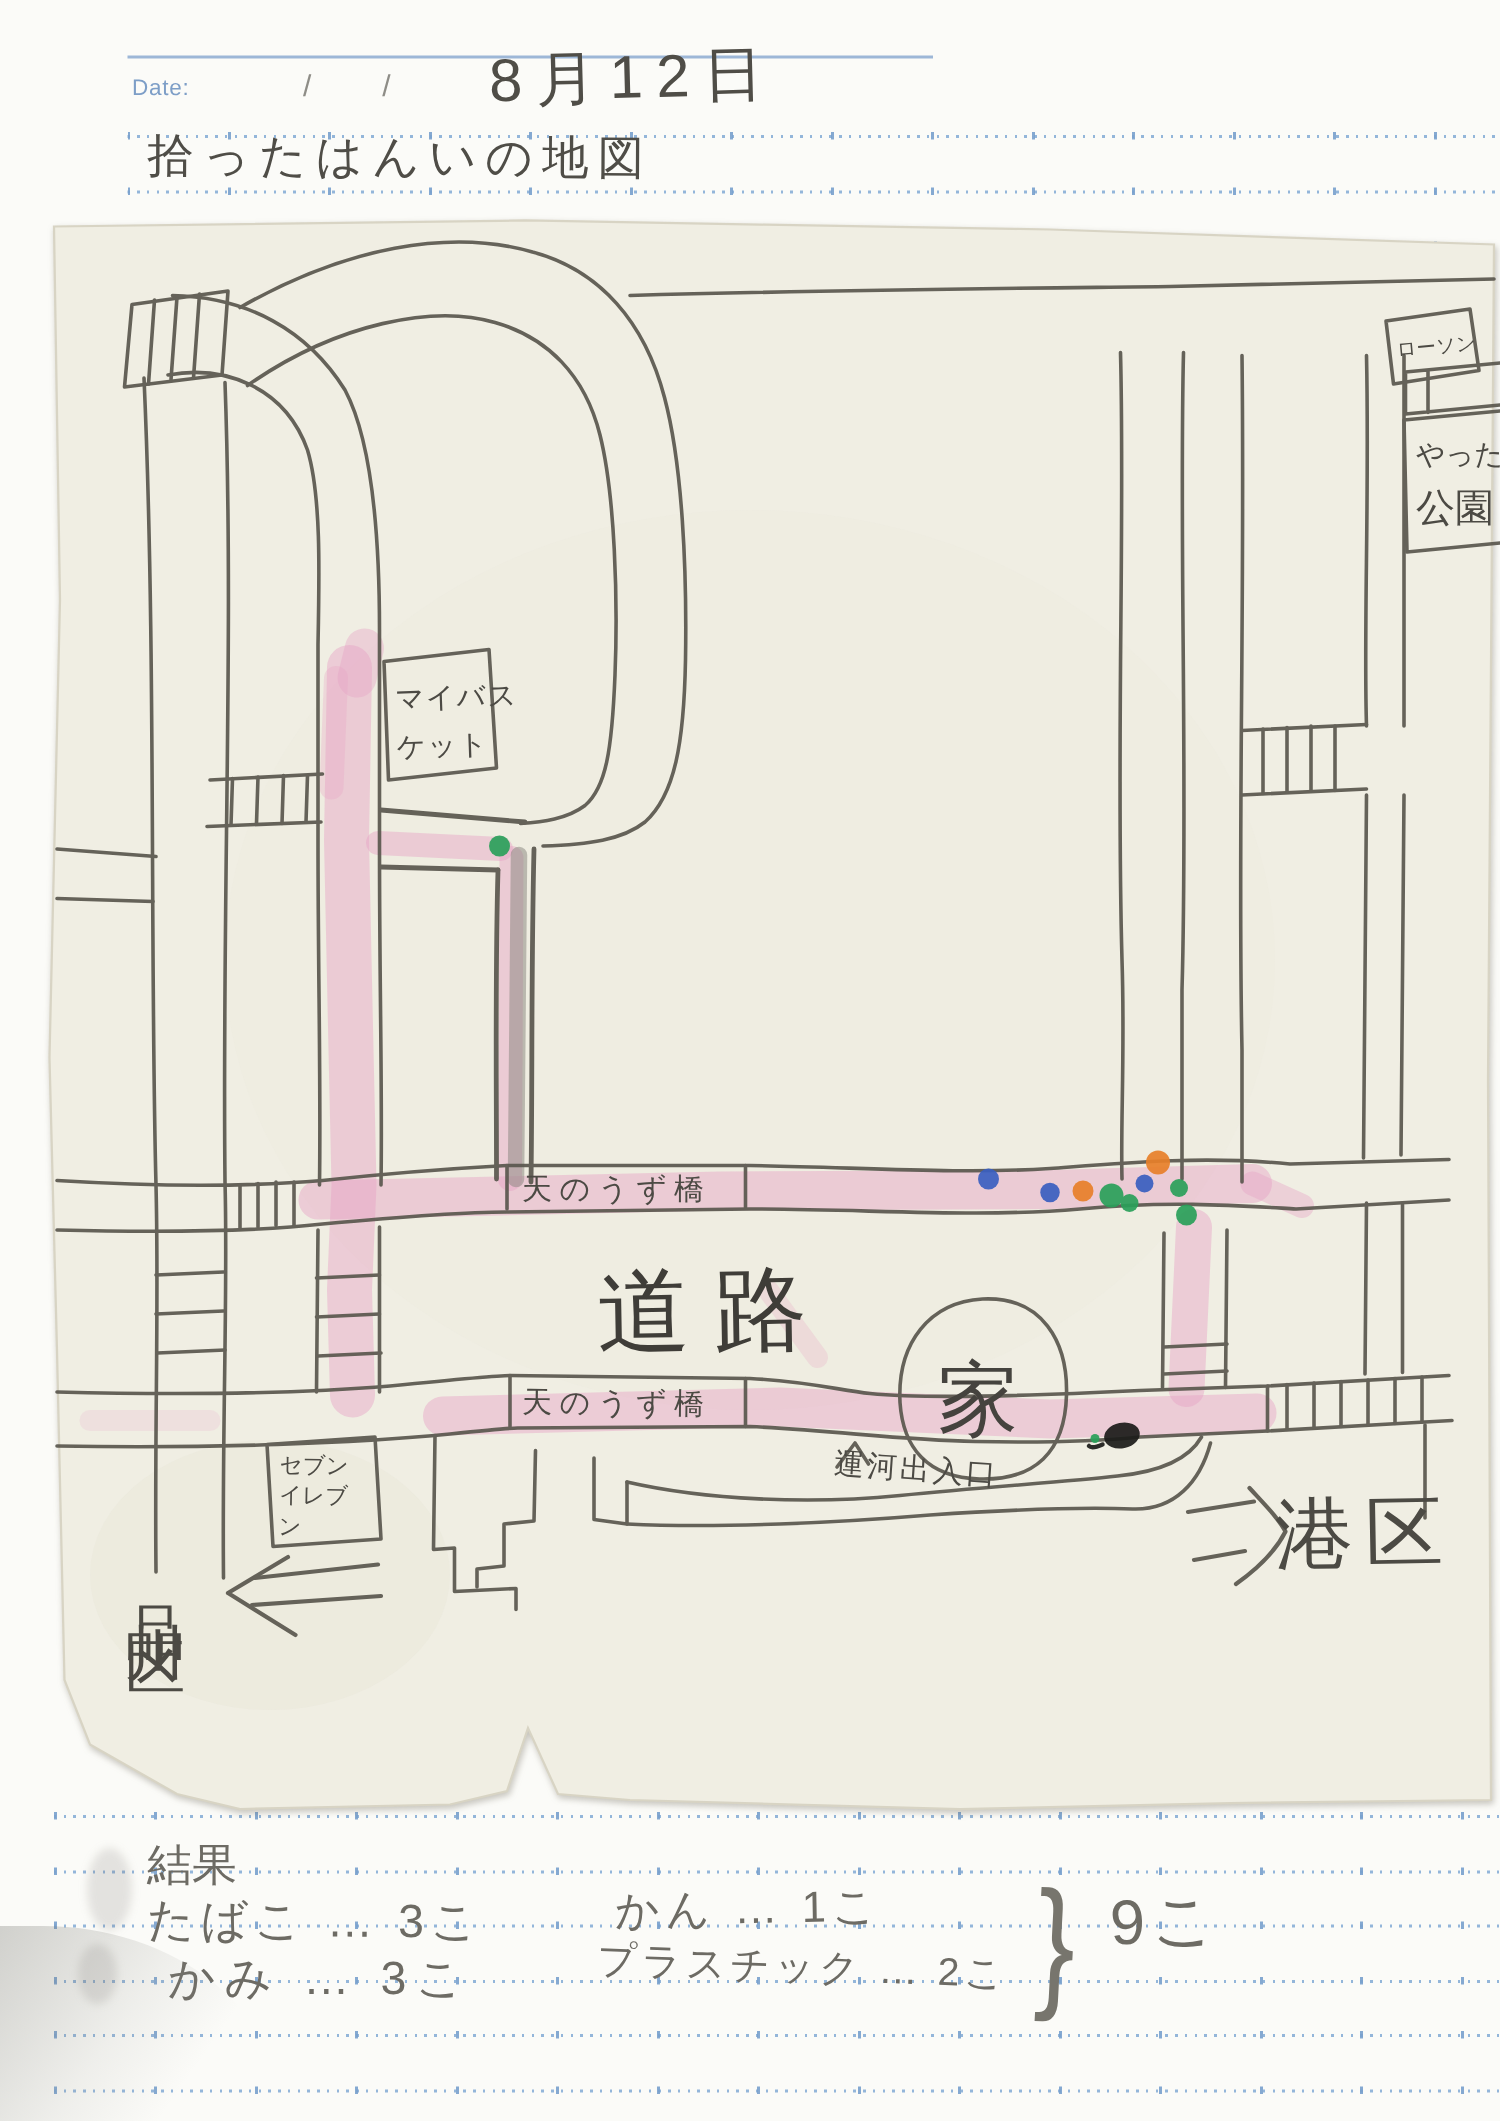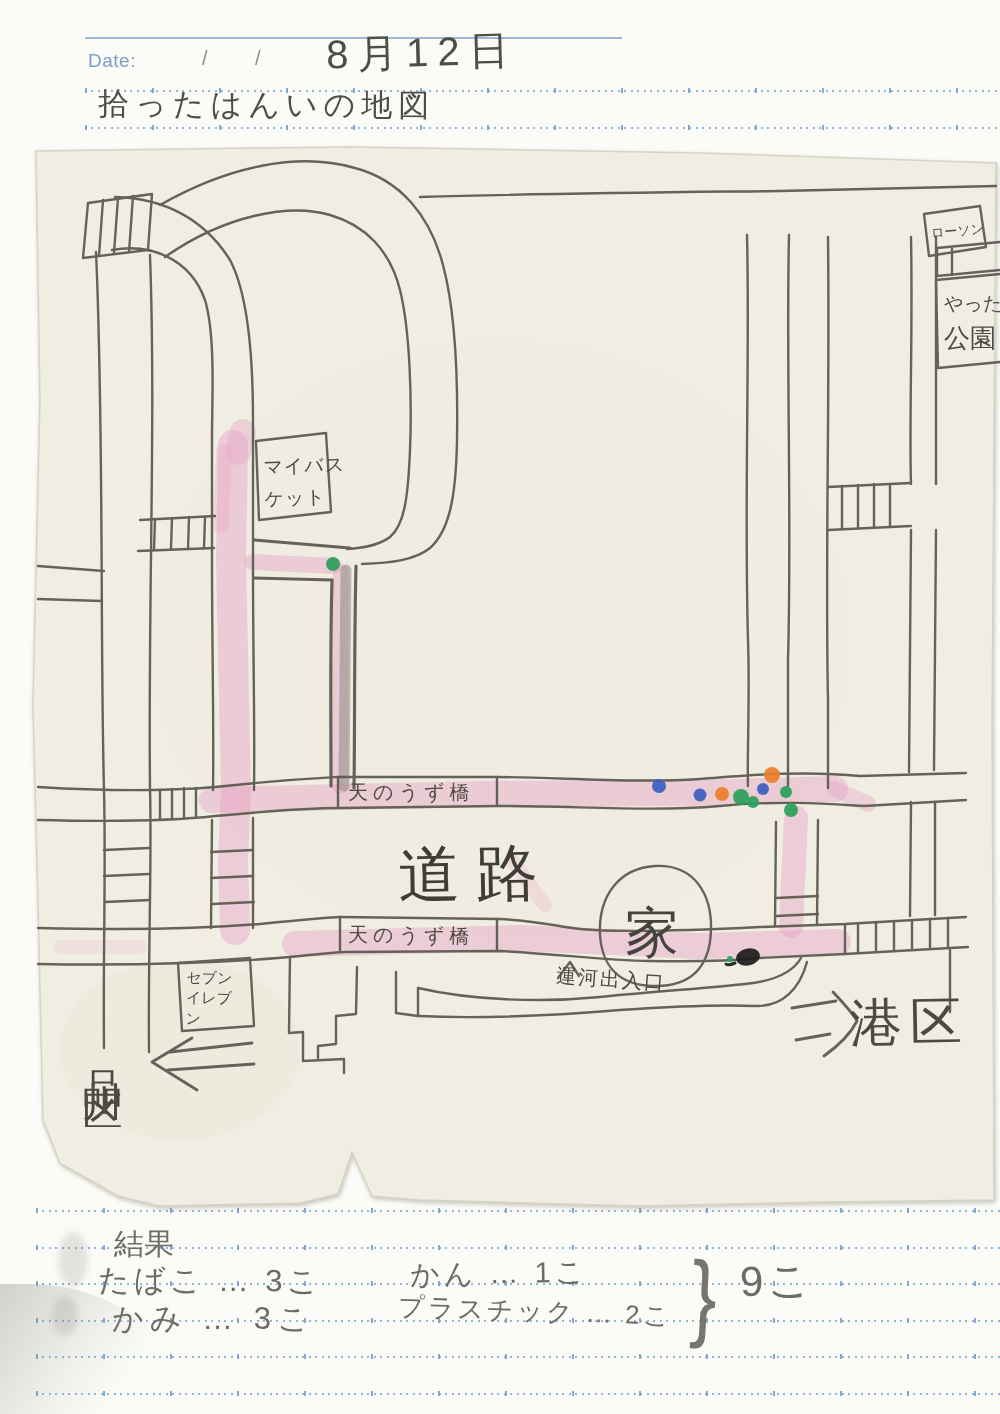--- a/index.html
+++ b/index.html
@@ -59,21 +59,21 @@
   </div>
 <div class="rule" style="left:36px;right:0;top:1354px;">
     <div class="dots"></div>
     <div class="ticks"></div>
   </div>
 <div class="rule" style="left:36px;right:0;top:1391px;">
     <div class="dots"></div>
     <div class="ticks"></div>
   </div>
 
-<div class="hw" style="left:88px;top:50px;font-size:19px;color:#7d9ec7;letter-spacing:.5px;">Date:</div>
+<div class="hw" style="left:88px;top:50px;font-size:15px;color:#7d9ec7;letter-spacing:.5px;">Date:</div>
 <div class="hw" style="left:202px;top:46px;font-size:20px;color:#8e8d87;letter-spacing:2px;">/      /</div>
 <div class="hw" style="left:326px;top:28px;font-size:40px;letter-spacing:9px;transform:rotate(-1.5deg);color:#4f4d47;">8月12日</div>
 <div class="hw" style="left:98px;top:86px;font-size:31px;letter-spacing:6px;transform:rotate(.3deg);color:#4f4d47;">拾ったはんいの地図</div>
 
 <svg width="1000" height="1414" viewBox="0 0 1000 1414">
 
   <g style="filter:drop-shadow(1px 2px 2px rgba(100,95,80,.35));">
     <path d="M36,151 L350,147 L700,153 L996,163 L992,720 L994,1200 L820,1202 L640,1206 L420,1200 L372,1196 L352,1152 L338,1194 L300,1203 L160,1206 L118,1196 L60,1163 L43,1120 L38,900 L33,705 L40,400 Z" fill="#f0eee3" stroke="#d8d4c4" stroke-width="1.5"></path>
     <ellipse cx="500" cy="640" rx="350" ry="300" fill="#eeecdf" opacity=".5"></ellipse>
     <ellipse cx="180" cy="1050" rx="120" ry="90" fill="#eae7d9" opacity=".5"></ellipse>
@@ -219,21 +219,21 @@
 </div>
 <div class="paper-label" style="left:348px;top:779px;font-size:20px;letter-spacing:5px;white-space:nowrap;">天のうず橋</div>
 <div class="paper-label" style="left:348px;top:922px;font-size:20px;letter-spacing:5px;white-space:nowrap;transform:rotate(.6deg);">天のうず橋</div>
 <div class="paper-label" style="left:398px;top:832px;font-size:62px;letter-spacing:16px;color:#3f3d38;white-space:nowrap;transform:rotate(-1deg);">道路</div>
 <div class="paper-label" style="left:625px;top:897px;font-size:54px;color:#45433e;">家</div>
 <div class="paper-label" style="left:556px;top:966px;font-size:20px;letter-spacing:2px;white-space:nowrap;transform:rotate(4deg);">運河出入口</div>
 <div class="paper-label" style="left:186px;top:968px;width:58px;font-size:15px;line-height:1.35;transform:rotate(1deg);">セブンイレブン</div>
 <div class="paper-label" style="left:76px;top:1038px;font-size:40px;writing-mode:vertical-rl;letter-spacing:12px;height:165px;">品川区</div>
 <div class="paper-label" style="left:850px;top:988px;font-size:52px;letter-spacing:8px;white-space:nowrap;transform:rotate(-1deg);">港区</div>
 
-<div class="hw" style="left:114px;top:1226px;font-size:30px;color:#6d6b64;">結果</div>
+<div class="hw" style="left:98px;top:1226px;font-size:30px;color:#6d6b64;">結果</div>
 <div class="hw" style="left:98px;top:1262px;font-size:31px;letter-spacing:4px;color:#6d6b64;transform:rotate(.3deg);">たばこ … 3こ</div>
 <div class="hw" style="left:112px;top:1300px;font-size:31px;letter-spacing:6px;color:#6d6b64;">かみ … 3こ</div>
 <div class="hw" style="left:410px;top:1256px;font-size:29px;letter-spacing:4px;color:#6d6b64;transform:rotate(-1deg);">かん … 1こ</div>
 <div class="hw" style="left:398px;top:1296px;font-size:26px;letter-spacing:3px;color:#6d6b64;transform:rotate(2deg);">プラスチック … 2こ</div>
 <div class="hw" style="left:688px;top:1238px;font-size:96px;color:#77756d;transform:rotate(3deg) scaleX(.8);">}</div>
 <div class="hw" style="left:740px;top:1256px;font-size:42px;letter-spacing:4px;color:#6d6b64;transform:rotate(-2deg);">9こ</div>
 
 <div class="smudge" style="left:58px;top:1232px;width:30px;height:55px;"></div>
 <div class="smudge" style="left:52px;top:1296px;width:26px;height:40px;"></div>
 <div class="curl"></div>

